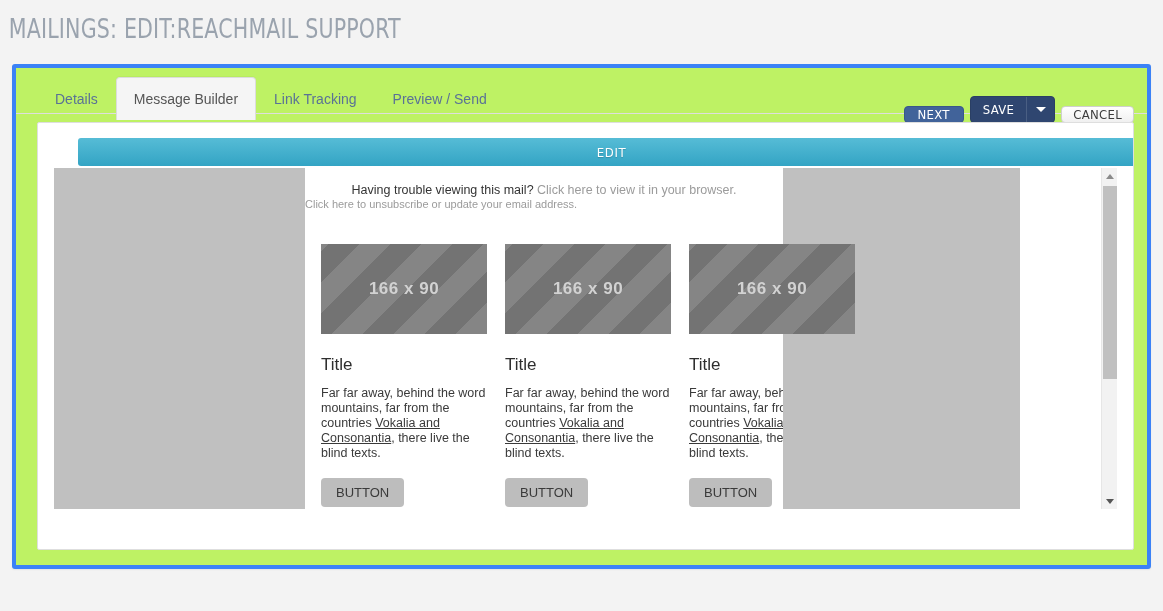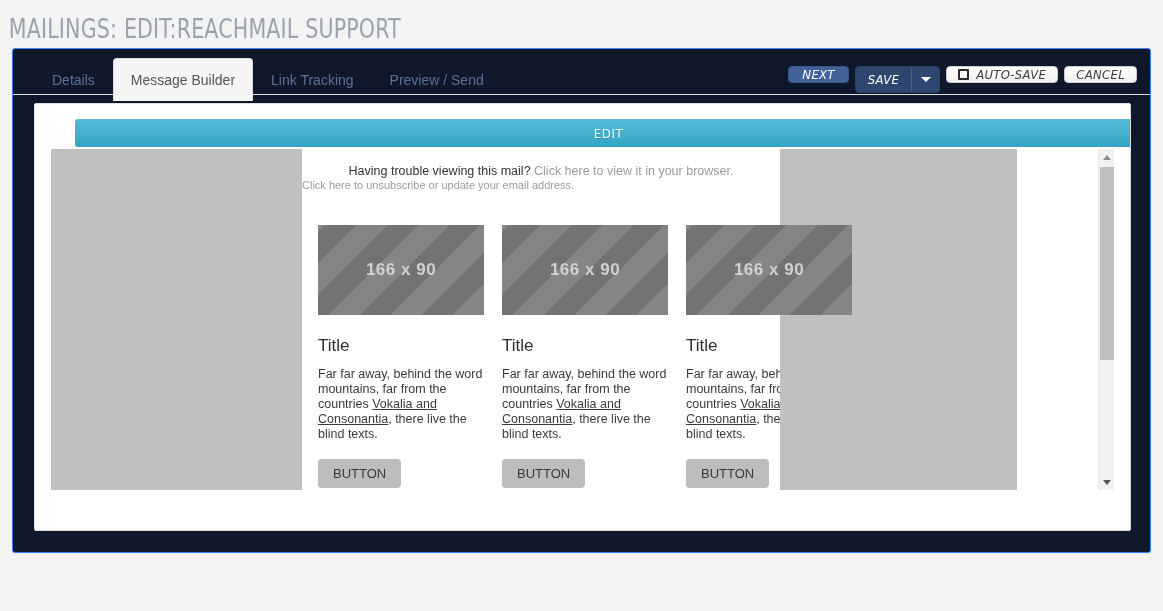--- a/index.html
+++ b/index.html
@@ -24,25 +24,25 @@
     line-height: 38px;
     transform: scaleX(0.88);
     transform-origin: left center;
     white-space: nowrap;
   }
 
   
   .card {
     position: absolute;
     left: 12px;
-    top: 48px;
+    top: 64px;
     width: 1139px;
     height: 505px;
-    background: #0f172a;
-    border: 1px solid #3b82f6;
+    background: #bef264;
+    border: 4px solid #3b82f6;
     border-radius: 3px;
     box-shadow: 0 1px 2px rgba(0,0,0,0.06);
   }
 
   
   .tabstrip {
     position: relative;
     height: 46px;
     padding-left: 21px;
     border-bottom: 1px solid #dedede;
@@ -68,24 +68,23 @@
     color: #555555;
     box-shadow: 0 -1px 1px rgba(0,0,0,0.03);
   }
 
   
   .actions {
     position: absolute;
     right: 13px;
     top: 17px;
     display: flex;
-    align-items: flex-start;
+    align-items: flex-end;
     gap: 6px;
     height: 38px;
-    font-style: italic;
   }
   .btn {
     font-family: "DejaVu Sans Condensed", "Liberation Sans Narrow", "Liberation Sans", sans-serif;
     font-size: 13px;
     letter-spacing: 0.3px;
     border-radius: 4px;
     display: flex;
     align-items: center;
     justify-content: center;
     cursor: pointer;
@@ -318,24 +317,20 @@
     <div class="actions">
       <div class="btn btn-next">NEXT</div>
 
       <div class="btn-save-group">
         <div class="btn-save">SAVE</div>
         <div class="btn-save-caret">
           <span class="caret-down"></span>
         </div>
       </div>
 
-      <div class="btn btn-light">
-        <span class="chk-box"></span>
-        <span>AUTO-SAVE</span>
-      </div>
 
       <div class="btn btn-light">CANCEL</div>
     </div>
   </div>
 
   <div class="builder">
 
     <div class="edit-bar">EDIT</div>
 
     <div class="canvas">

